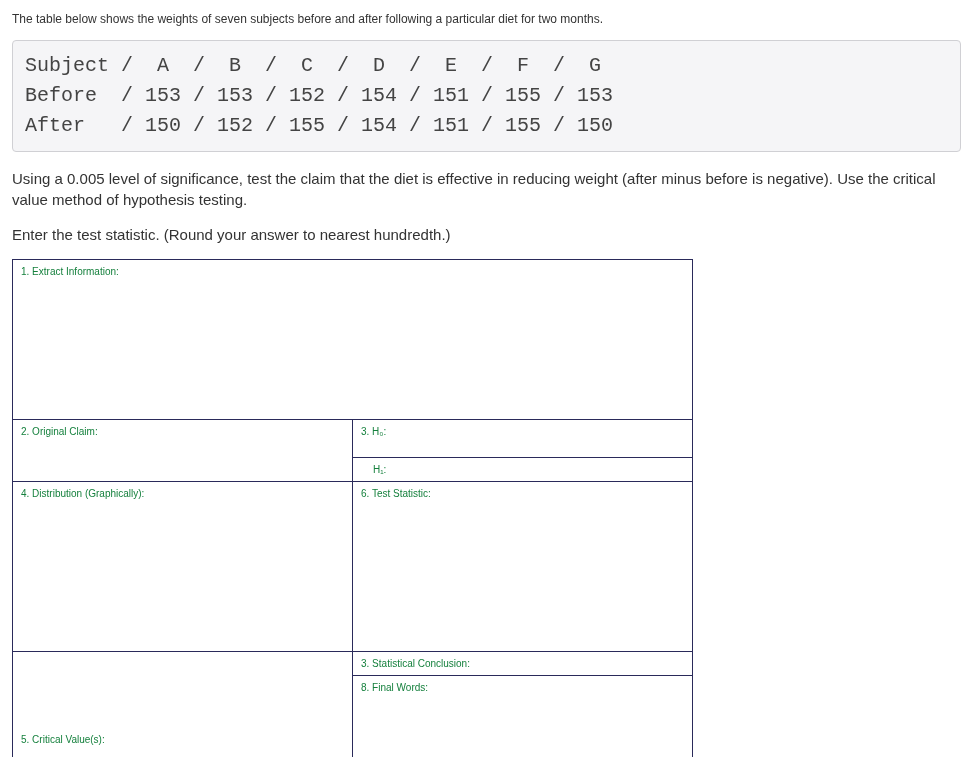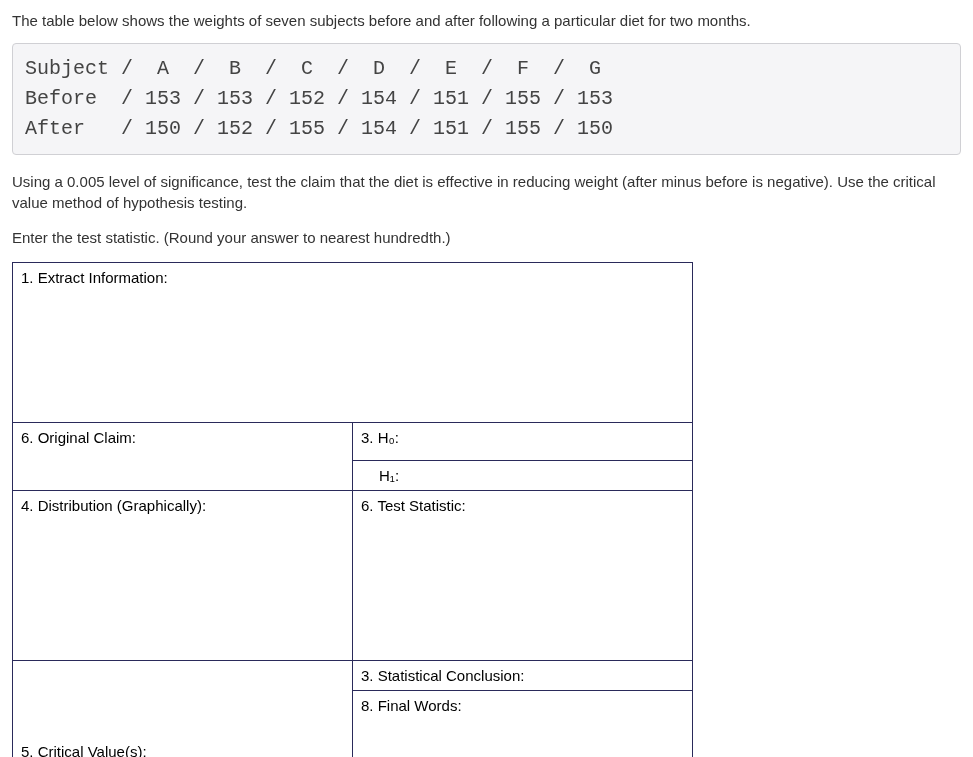--- a/index.html
+++ b/index.html
@@ -10,21 +10,21 @@
     body {
       font-family: -apple-system, BlinkMacSystemFont, 'Segoe UI', Arial, sans-serif;
       font-size: 15px;
       color: #333;
       background: #fff;
       padding: 12px;
       width: 973px;
     }
     .intro-text {
       margin-bottom: 14px;
-      font-size: 15px;
+      font-size: 12px;
     }
     .data-table-box {
       background: #f5f5f7;
       border: 1px solid #d0d0d4;
       border-radius: 4px;
       padding: 10px 12px;
       font-family: 'Courier New', Courier, monospace;
       font-size: 20px;
       line-height: 1.5;
       white-space: pre;
@@ -39,35 +39,35 @@
     }
     .worksheet {
       width: 680px;
       border-collapse: collapse;
       table-layout: fixed;
     }
     .worksheet td {
       border: 1px solid #2a2a5a;
       padding: 6px 8px;
       vertical-align: top;
-      font-size: 15px;
-      color: #000000;
+      font-size: 10px;
+      color: #15803d;
     }
     .cell-label {
       font-weight: normal;
     }
     .row-extract td {
       height: 160px;
     }
     .row-claim-hypo td {
       height: 38px;
     }
     .row-h1 td {
       height: 22px;
-      padding-left: 26px;
+      padding-left: 20px;
     }
     .row-dist-stat td.left {
       height: 170px;
     }
     .row-dist-stat td.right {
       height: 170px;
     }
     .row-conclusion td {
       height: 24px;
     }
@@ -100,21 +100,21 @@
     <col class="col-right">
   </colgroup>
   <tbody>
       <tr class="row-extract">
     <td colspan="2">
       <span class="cell-label">1. Extract Information:</span>
     </td>
   </tr>
   <tr class="row-claim-hypo">
     <td rowspan="2">
-      <span class="cell-label">6. Original Claim:</span>
+      <span class="cell-label">2. Original Claim:</span>
     </td>
     <td>
       <span class="cell-label">3. H₀:</span>
     </td>
   </tr>
   <tr class="row-h1">
     <td>
       <span class="cell-label">H₁:</span>
     </td>
   </tr>

